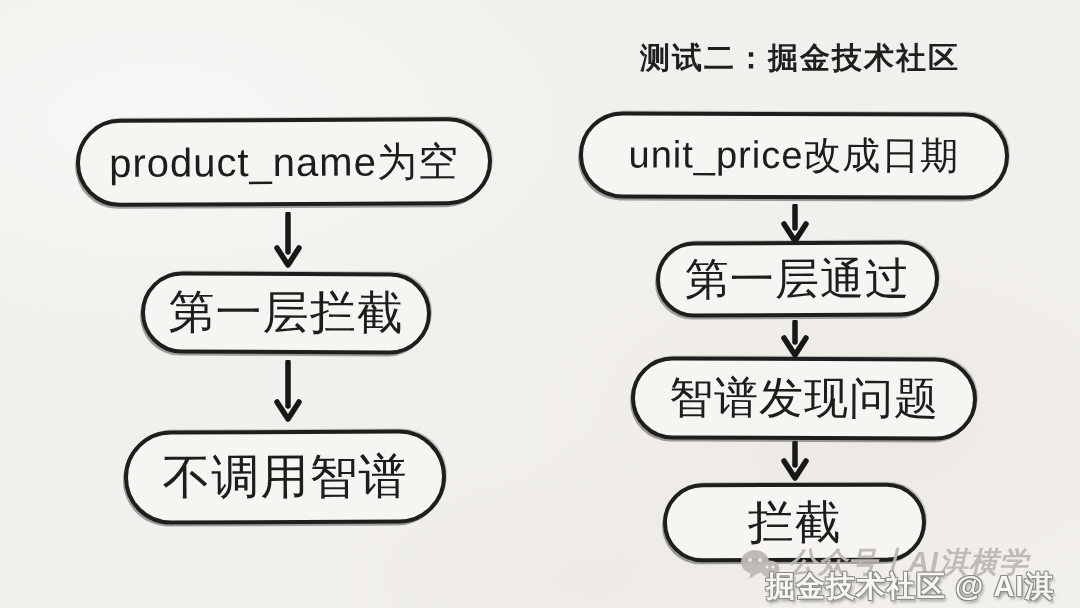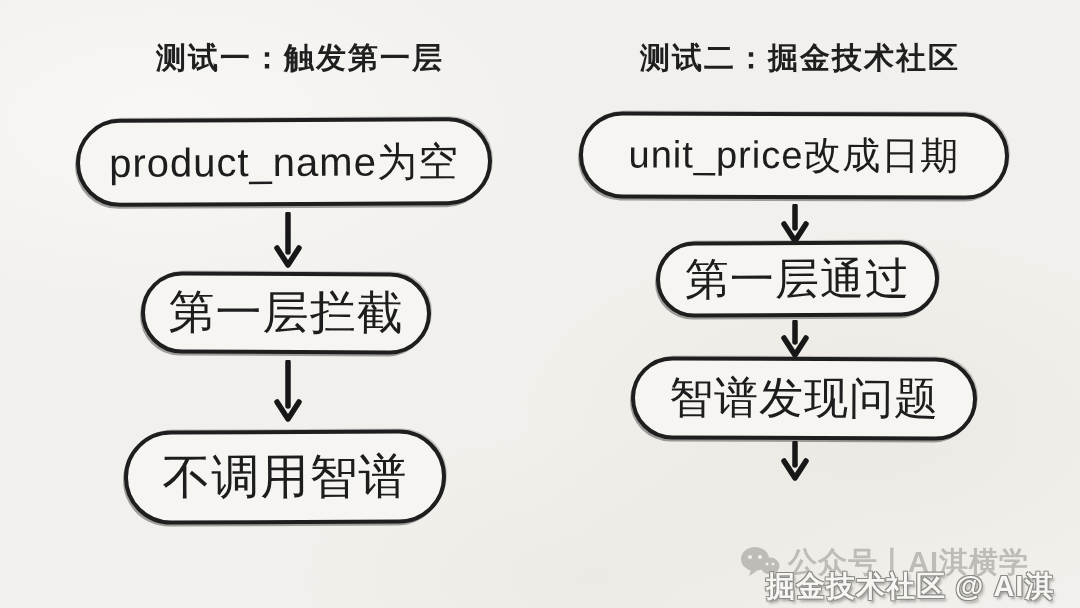--- a/index.html
+++ b/index.html
@@ -54,27 +54,28 @@
     stroke: #171717;
     fill: none;
     stroke-linecap: round;
     stroke-linejoin: round;
   }
   .wm-gray {
     position: absolute;
     left: 740px;
     top: 543px;
     display: flex;
-    align-items: center;
+    align-items: flex-end;
     gap: 8px;
     color: #bdbab5;
     font-size: 29px;
     font-weight: 600;
     letter-spacing: 1px;
     opacity: 0.95;
+    font-style: italic;
   }
   .wm-gray svg { display: block; }
   .wm-white {
     position: absolute;
     left: 766px;
     top: 567px;
     font-size: 29px;
     font-weight: 700;
     letter-spacing: 1px;
     color: #f7f6f3;
@@ -84,21 +85,20 @@
       -1px  1px 0 #8a8a86,
        1px  1px 0 #9a9893,
        2px  3px 3px rgba(90,90,88,0.55);
   }
 </style>
 </head>
 <body>
 
 <div class="canvas">
 
-  <h2 class="col-title" style="left:30px; top:38px; width:540px;">测试一：触发第一层</h2>
 
   <div class="node" style="left:76px; top:118px; width:416px; height:88px; font-size:40px; transform:rotate(-0.3deg);">product_name为空</div>
 
   <svg class="arrow" style="left:274px; top:212px;" width="28" height="56" viewBox="0 0 28 56">
     <line x1="14" y1="2" x2="14" y2="40" stroke-width="5.5"></line>
     <path d="M3 36 L14 53 L25 36" stroke-width="5.5"></path>
   </svg>
 
   <div class="node" style="left:141px; top:272px; width:290px; height:82px; font-size:46px; transform:rotate(0.25deg);">第一层拦截</div>
 
@@ -125,20 +125,21 @@
     <path d="M3 18 L14 35 L25 18" stroke-width="5.5"></path>
   </svg>
 
   <div class="node" style="left:631px; top:357px; width:346px; height:83px; font-size:44px; transform:rotate(0.25deg);">智谱发现问题</div>
 
   <svg class="arrow" style="left:781px; top:441px;" width="28" height="40" viewBox="0 0 28 40">
     <line x1="14" y1="2" x2="14" y2="24" stroke-width="5.5"></line>
     <path d="M3 20 L14 37 L25 20" stroke-width="5.5"></path>
   </svg>
 
+  <div class="node" style="left:663px; top:483px; width:263px; height:79px; font-size:46px; transform:rotate(-0.2deg);">拦截</div>
 
   <div class="wm-gray">
     <svg width="40" height="34" viewBox="0 0 40 34">
       <ellipse cx="15" cy="13" rx="14" ry="12" fill="#bdbab5"></ellipse>
       <circle cx="10" cy="11" r="2" fill="#f2f0ec"></circle>
       <circle cx="20" cy="11" r="2" fill="#f2f0ec"></circle>
       <path d="M11 24 L9 30 L17 25 Z" fill="#bdbab5"></path>
       <ellipse cx="30" cy="20" rx="9.5" ry="8.5" fill="#bdbab5"></ellipse>
       <circle cx="27" cy="18" r="1.5" fill="#f2f0ec"></circle>
       <circle cx="33" cy="18" r="1.5" fill="#f2f0ec"></circle>

